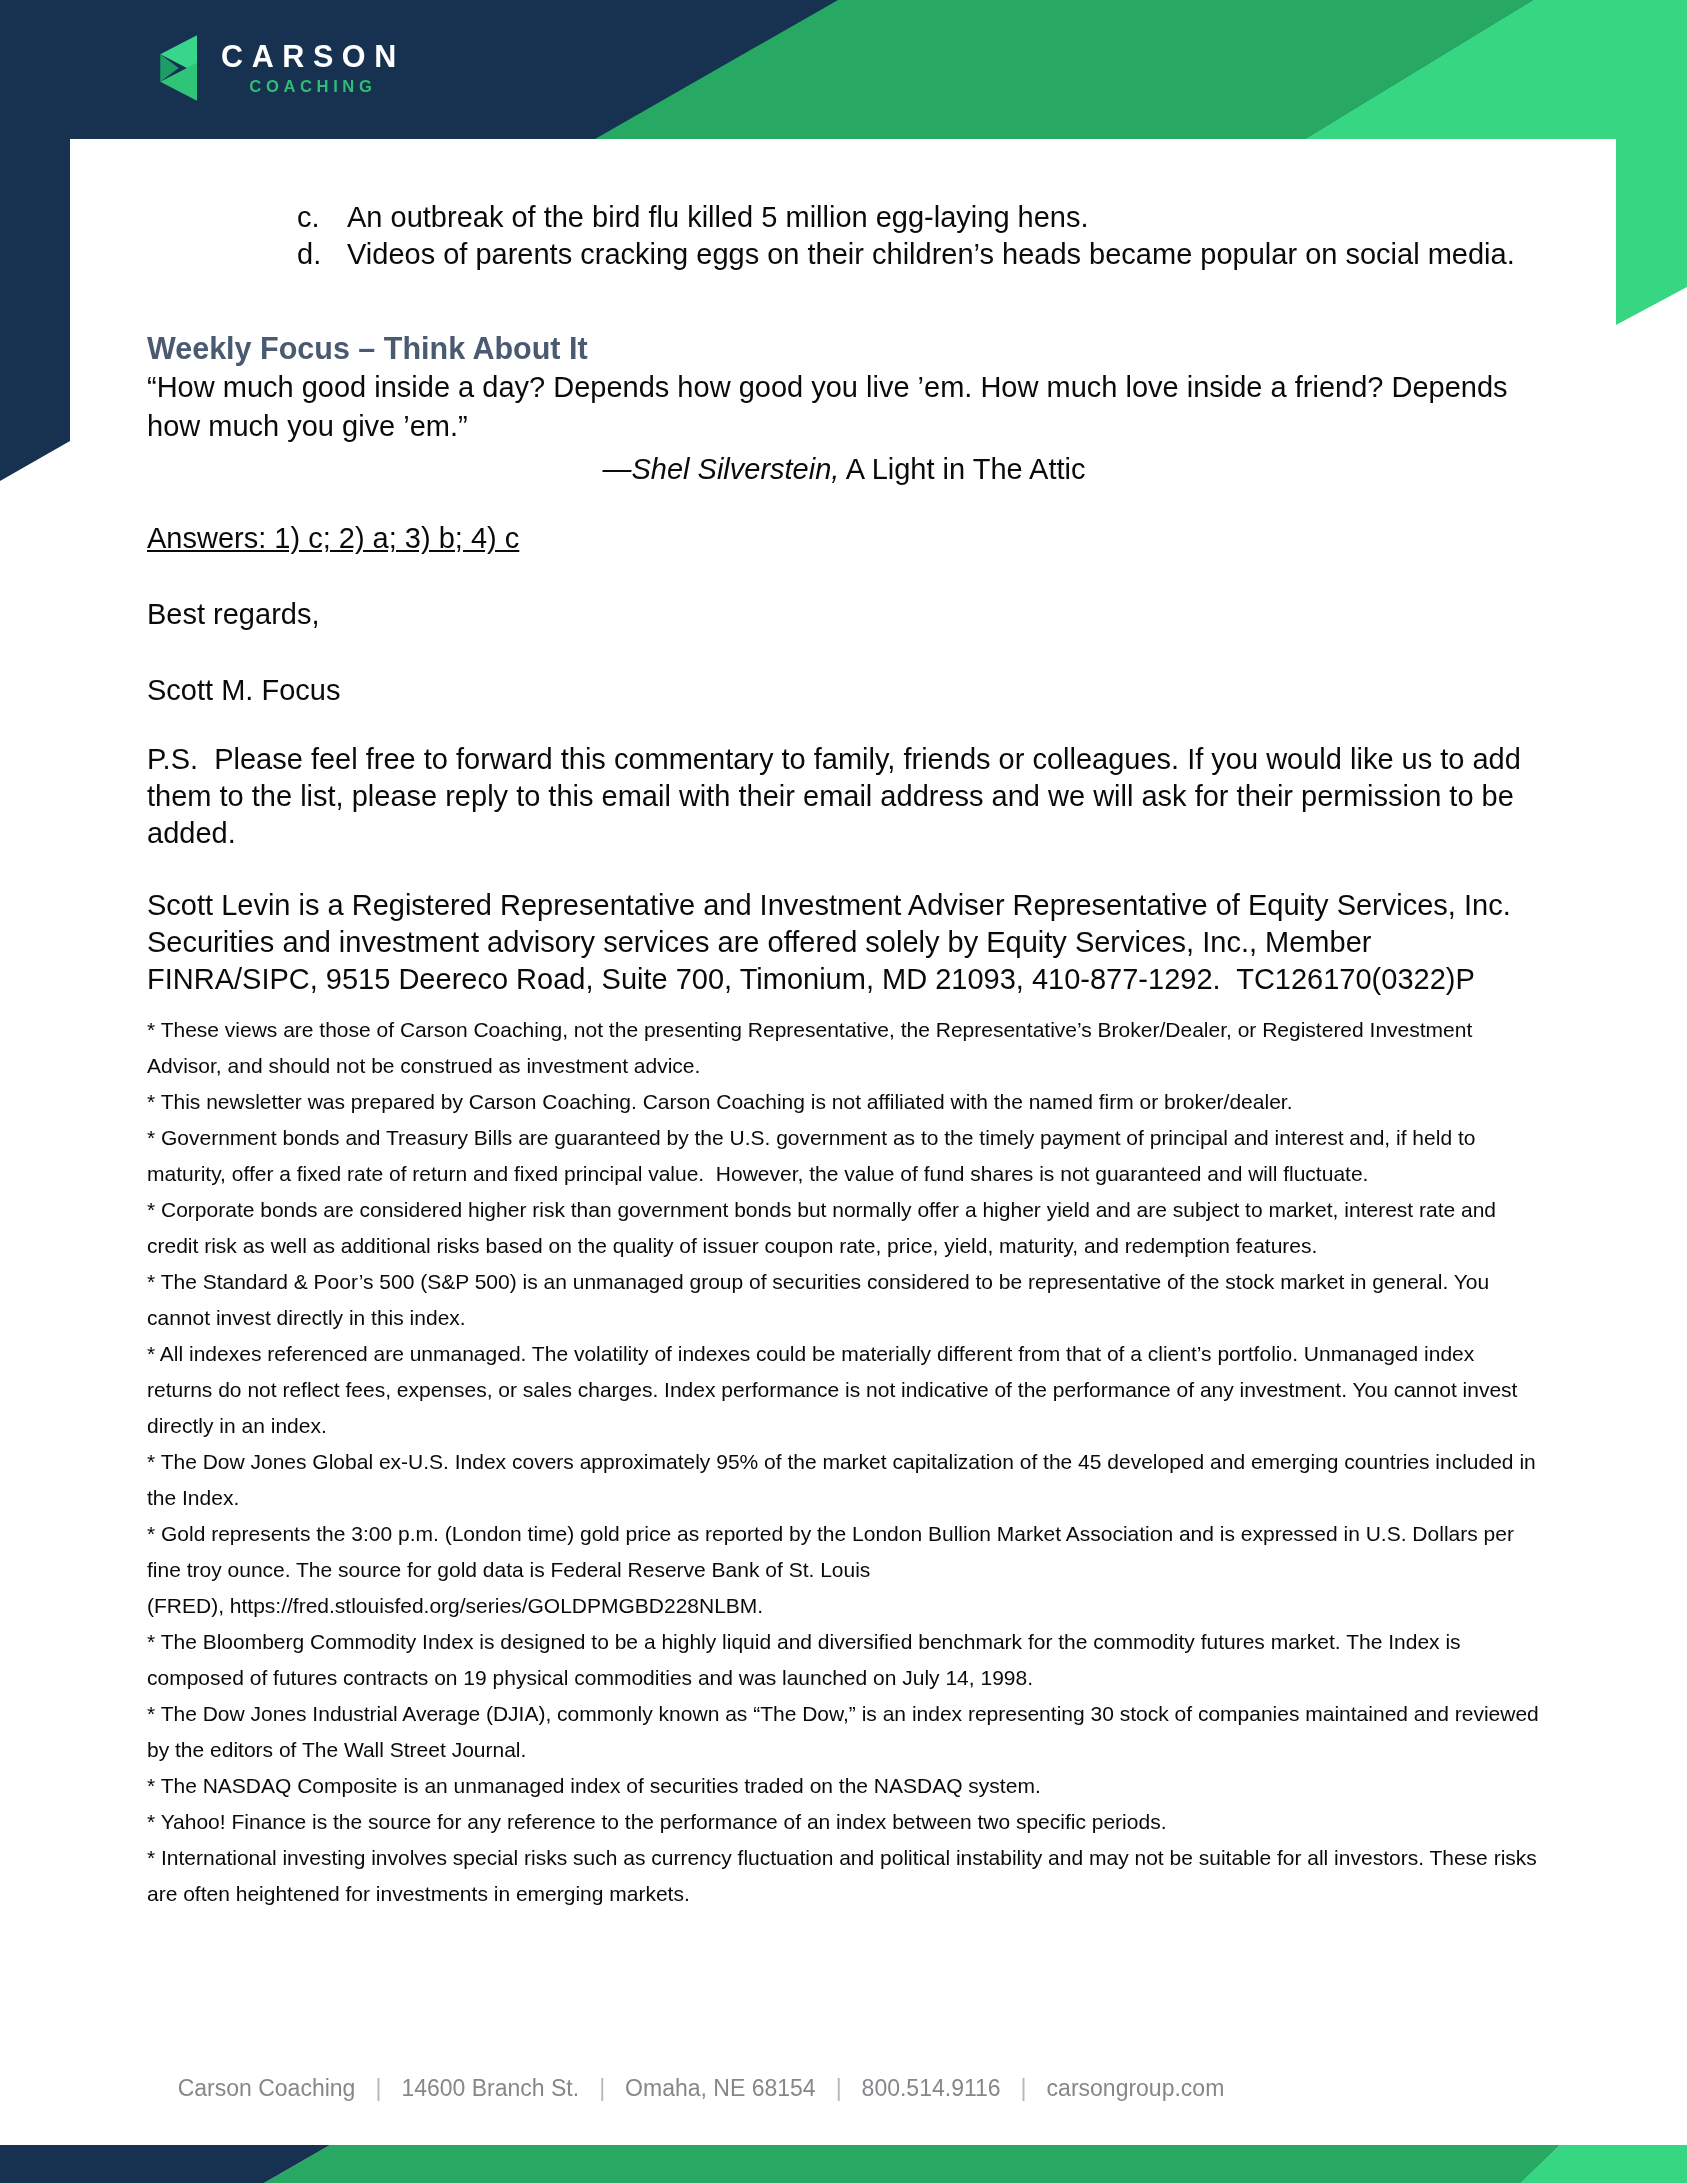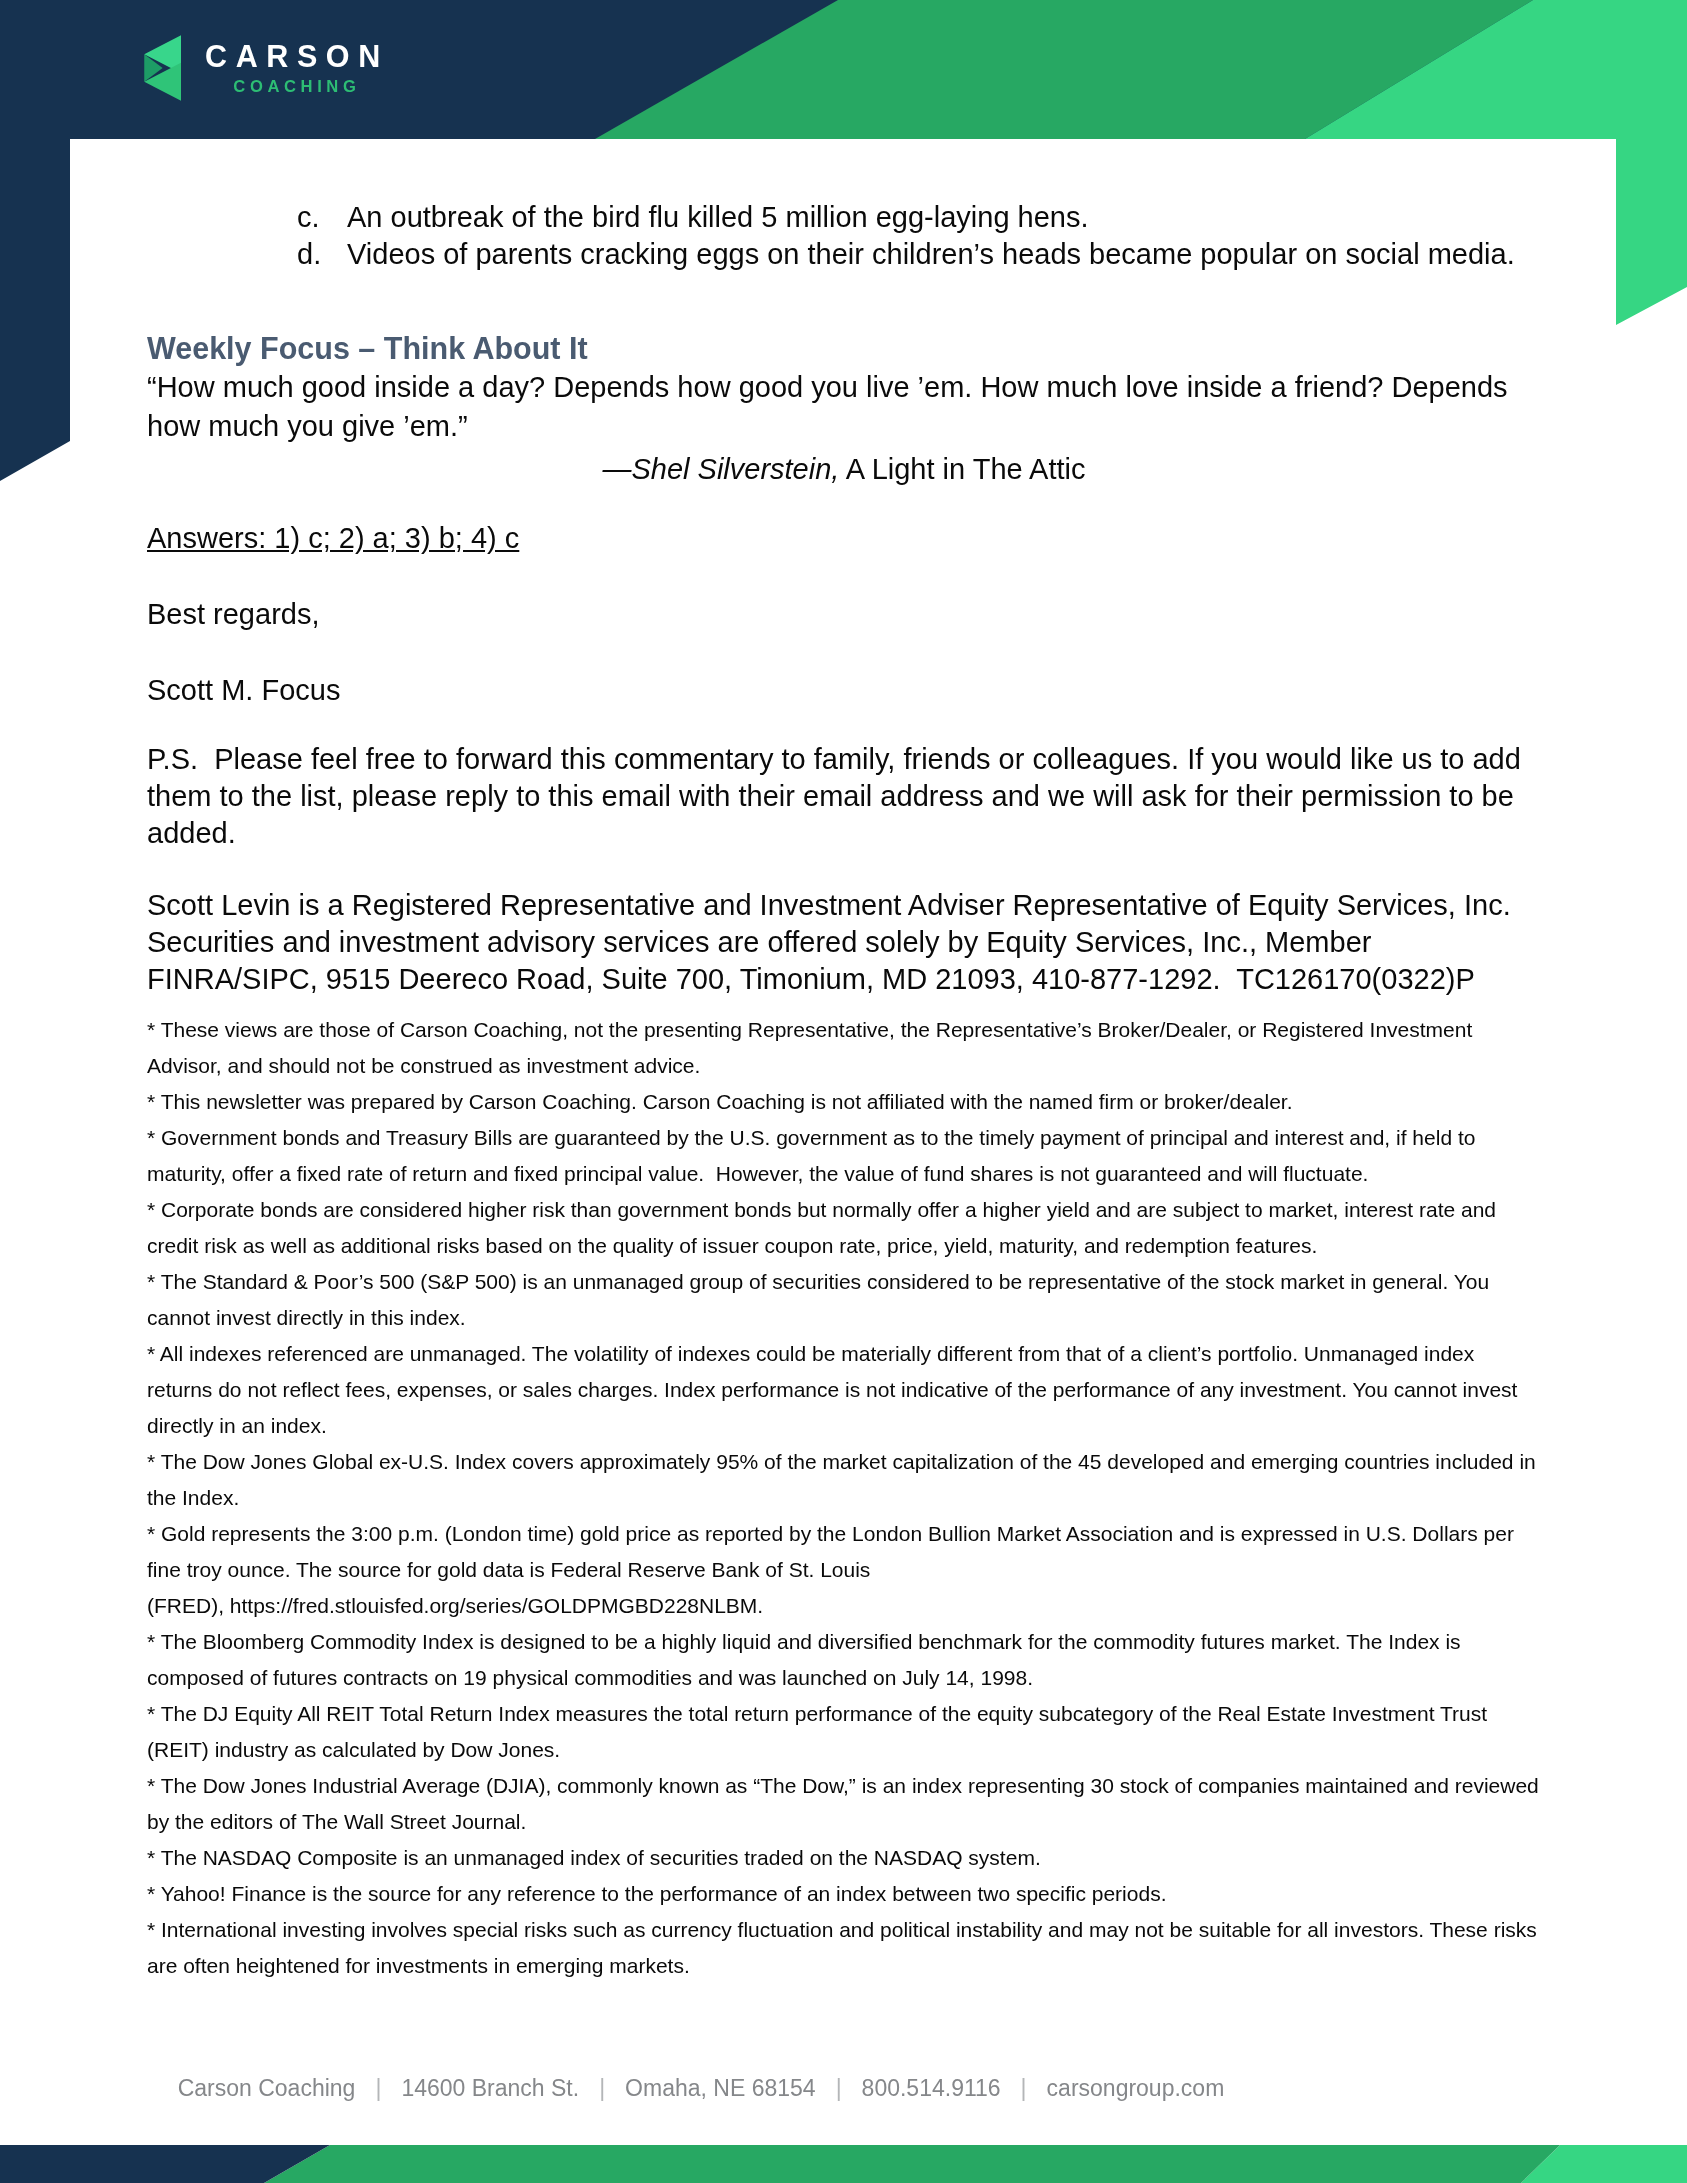--- a/index.html
+++ b/index.html
@@ -11,21 +11,21 @@
   .hdr{position:absolute;left:0;top:0;width:1687px;height:481px;pointer-events:none;}
   .hdr div{position:absolute;}
   .navy-band{left:0;top:0;width:1687px;height:139px;background:#163250;}
   .left-ribbon{left:0;top:0;width:70px;height:481px;background:#163250;
     clip-path:polygon(0 0,100% 0,100% 441px,0 481px);}
   .green-dark-shape{left:0;top:0;width:1687px;height:139px;background:#27a863;
     clip-path:polygon(838px 0,1533px 0,1305px 139px,595px 139px);}
   .green-light-shape{left:0;top:0;width:1687px;height:325px;background:#36d683;
     clip-path:polygon(1533px 0,1687px 0,1687px 287px,1616px 325px,1616px 139px,1305px 139px);}
   
-  .logo{position:absolute;left:139px;top:35px;display:flex;align-items:center;}
+  .logo{position:absolute;left:155px;top:35px;display:flex;align-items:center;}
   .logo-mark{width:42px;height:66px;}
   .logo-text{margin-left:24px;display:flex;flex-direction:column;align-items:center;}
   .logo-brand{color:#ffffff;font-weight:bold;font-size:30.5px;letter-spacing:8.6px;line-height:35px;}
   .logo-sub{color:#2dbd74;font-weight:bold;font-size:16.6px;letter-spacing:4.6px;line-height:20px;margin-top:2.7px;}
   
   .content{position:absolute;left:147px;top:199px;width:1394px;font-size:29px;line-height:37px;}
   .qlist{margin-left:150px;}
   .qrow{display:flex;}
   .qlabel{width:50px;flex:0 0 50px;}
   .qtext{flex:1;}
@@ -103,21 +103,20 @@
       <div class="disclaimer-line">* These views are those of Carson Coaching, not the presenting Representative, the Representative’s Broker/Dealer, or Registered Investment Advisor, and should not be construed as investment advice.</div>
       <div class="disclaimer-line">* This newsletter was prepared by Carson Coaching. Carson Coaching is not affiliated with the named firm or broker/dealer.</div>
       <div class="disclaimer-line">* Government bonds and Treasury Bills are guaranteed by the U.S. government as to the timely payment of principal and interest and, if held to maturity, offer a fixed rate of return and fixed principal value.  However, the value of fund shares is not guaranteed and will fluctuate.</div>
       <div class="disclaimer-line">* Corporate bonds are considered higher risk than government bonds but normally offer a higher yield and are subject to market, interest rate and credit risk as well as additional risks based on the quality of issuer coupon rate, price, yield, maturity, and redemption features.</div>
       <div class="disclaimer-line">* The Standard &amp; Poor’s 500 (S&amp;P 500) is an unmanaged group of securities considered to be representative of the stock market in general. You cannot invest directly in this index.</div>
       <div class="disclaimer-line">* All indexes referenced are unmanaged. The volatility of indexes could be materially different from that of a client’s portfolio. Unmanaged index returns do not reflect fees, expenses, or sales charges. Index performance is not indicative of the performance of any investment. You cannot invest directly in an index.</div>
       <div class="disclaimer-line">* The Dow Jones Global ex-U.S. Index covers approximately 95% of the market capitalization of the 45 developed and emerging countries included in the Index.</div>
       <div class="disclaimer-line">* Gold represents the 3:00 p.m. (London time) gold price as reported by the London Bullion Market Association and is expressed in U.S. Dollars per fine troy ounce. The source for gold data is Federal Reserve Bank of St. Louis
 (FRED), https://fred.stlouisfed.org/series/GOLDPMGBD228NLBM.</div>
       <div class="disclaimer-line">* The Bloomberg Commodity Index is designed to be a highly liquid and diversified benchmark for the commodity futures market. The Index is composed of futures contracts on 19 physical commodities and was launched on July 14, 1998.</div>
-      <div class="disclaimer-line">* The DJ Equity All REIT Total Return Index measures the total return performance of the equity subcategory of the Real Estate Investment Trust (REIT) industry as calculated by Dow Jones.</div>
       <div class="disclaimer-line">* The Dow Jones Industrial Average (DJIA), commonly known as “The Dow,” is an index representing 30 stock of companies maintained and reviewed by the editors of The Wall Street Journal.</div>
       <div class="disclaimer-line">* The NASDAQ Composite is an unmanaged index of securities traded on the NASDAQ system.</div>
       <div class="disclaimer-line">* Yahoo! Finance is the source for any reference to the performance of an index between two specific periods.</div>
       <div class="disclaimer-line">* International investing involves special risks such as currency fluctuation and political instability and may not be suitable for all investors. These risks are often heightened for investments in emerging markets.</div>
     </div>
 </div>
 
 <div class="footer">
   <span>Carson Coaching</span><span class="sep">|</span><span>14600 Branch St.</span><span class="sep">|</span><span>Omaha, NE 68154</span><span class="sep">|</span><span>800.514.9116</span><span class="sep">|</span><span>carsongroup.com</span>
 </div>

